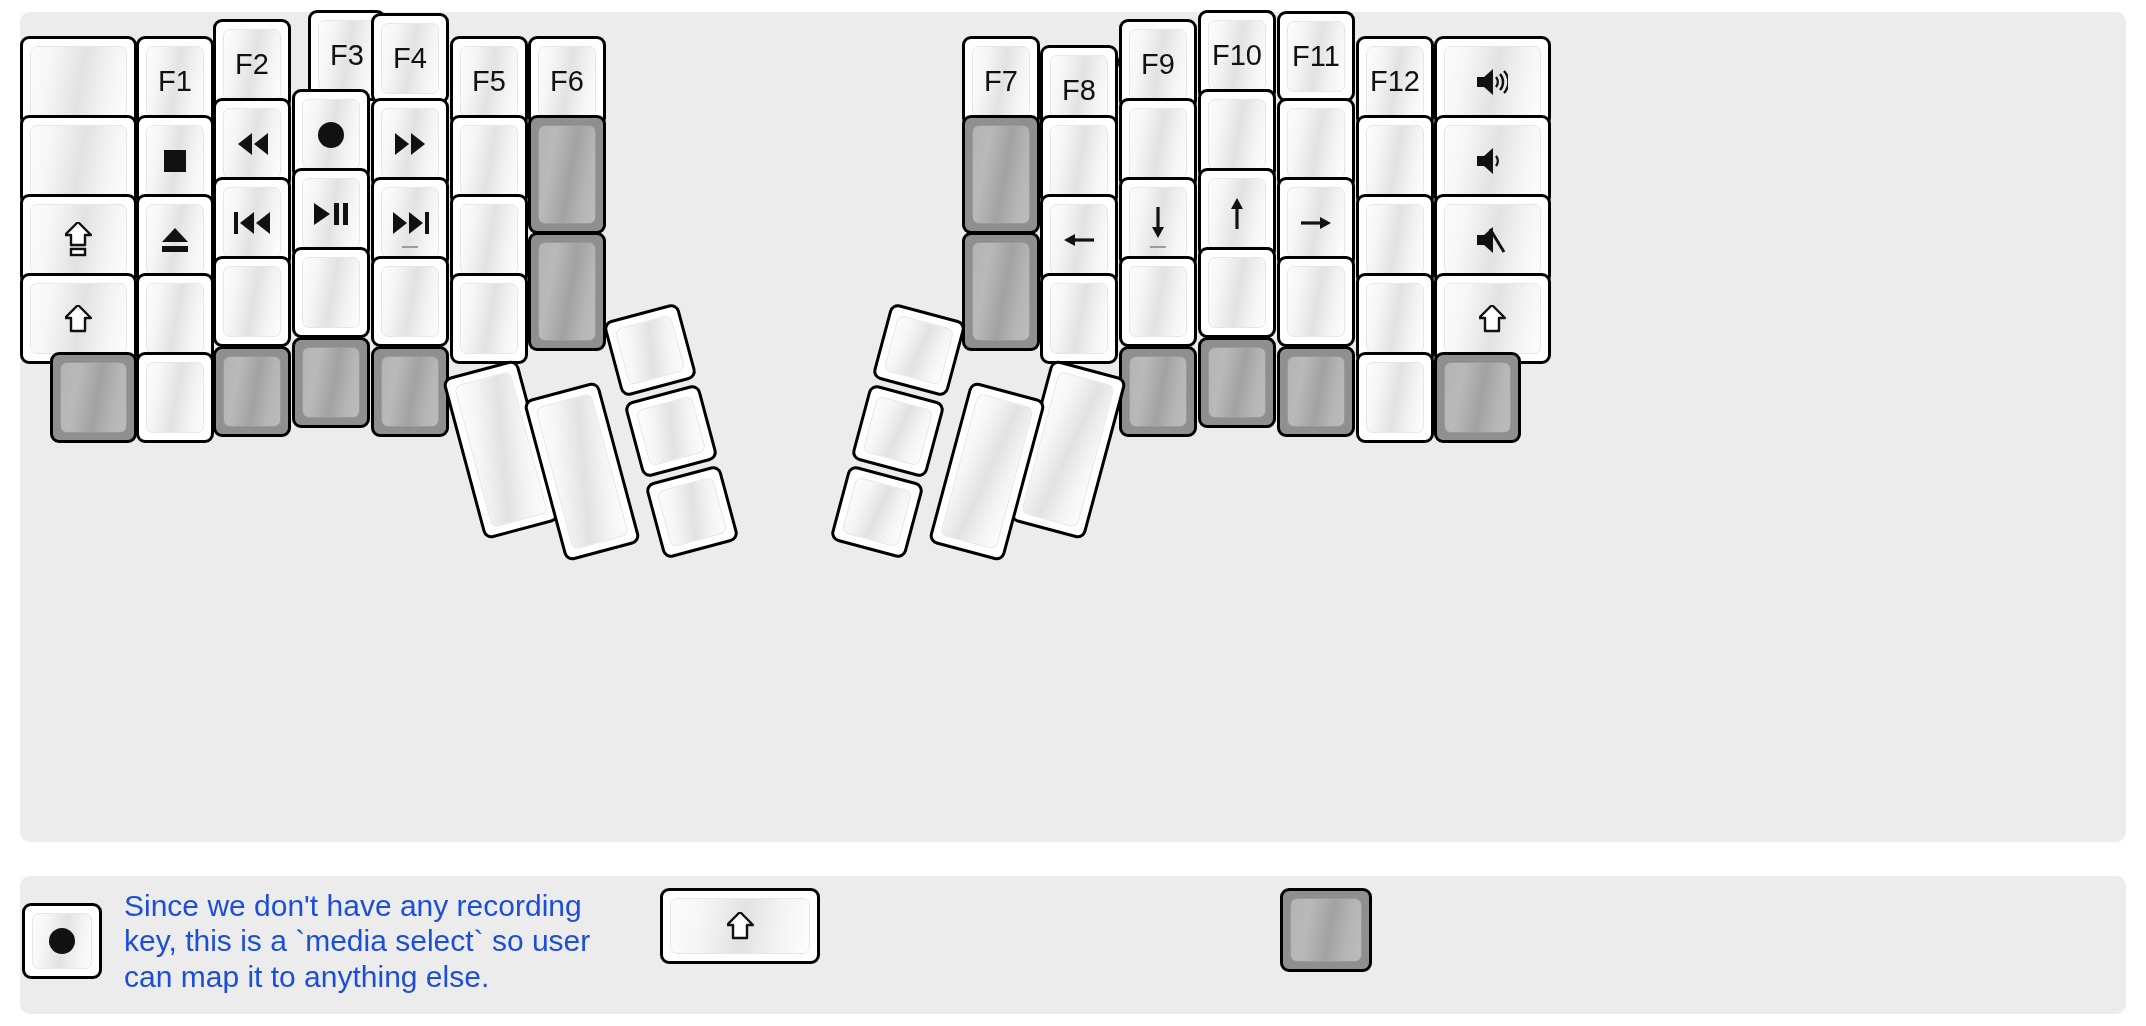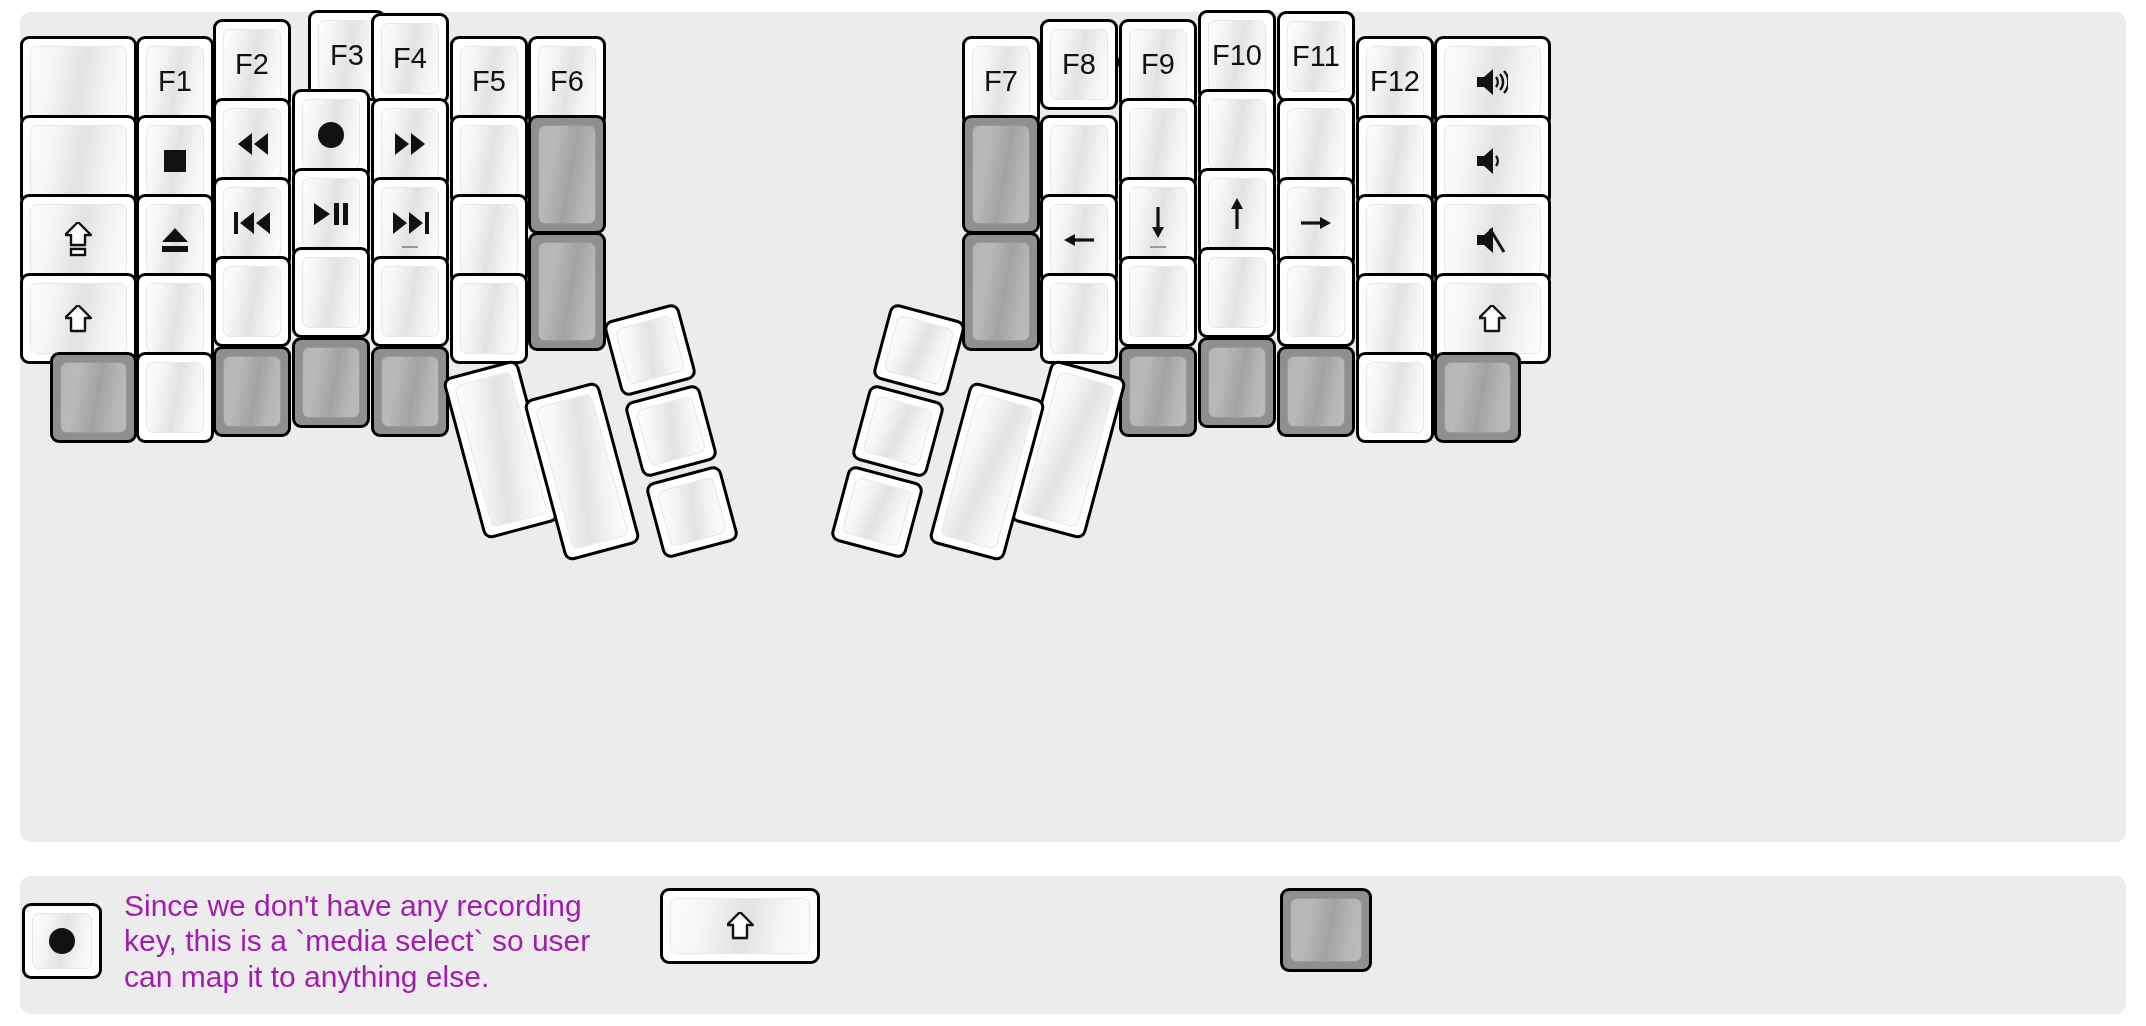--- a/index.html
+++ b/index.html
@@ -133,21 +133,21 @@
     justify-content: center;
   }
   .note .notekey.trans .cap {
     background: linear-gradient(100deg, #b4b4b4 0%, #b9b9b9 25%, #a2a2a2 55%, #b6b6b6 80%, #bcbcbc 100%);
     border: 1px solid #9a9a9a;
   }
   .note .notetext {
     margin-left: 22px;
     font-size: 30px;
     line-height: 1.18;
-    color: #a21caf;
+    color: #1d4ed8;
     white-space: pre-line;
   }
 </style>
 </head>
 <body>
 
 <div id="canvas">
 
   <div class="panel" id="keyboard-panel"></div>
 
@@ -337,21 +337,21 @@
         <div class="cap">
           <span class="legend-txt">F7</span>
         </div>
       </div>
       <div class="key trans" style="left: 962px; top: 115px; width: 78px; height: 119px;">
         <div class="cap"></div>
       </div>
       <div class="key trans" style="left: 962px; top: 232px; width: 78px; height: 119px;">
         <div class="cap"></div>
       </div>
-      <div class="key" style="left: 1040px; top: 19px; width: 78px; height: 91px;">
+      <div class="key" style="left: 1040px; top: 45px; width: 78px; height: 91px;">
         <div class="cap">
           <span class="legend-txt">F8</span>
         </div>
       </div>
       <div class="key" style="left: 1040px; top: 115px; width: 78px; height: 91px;">
         <div class="cap"></div>
       </div>
       <div class="key" style="left: 1040px; top: 194px; width: 78px; height: 91px;">
         <div class="cap">
           <span class="glyph">

